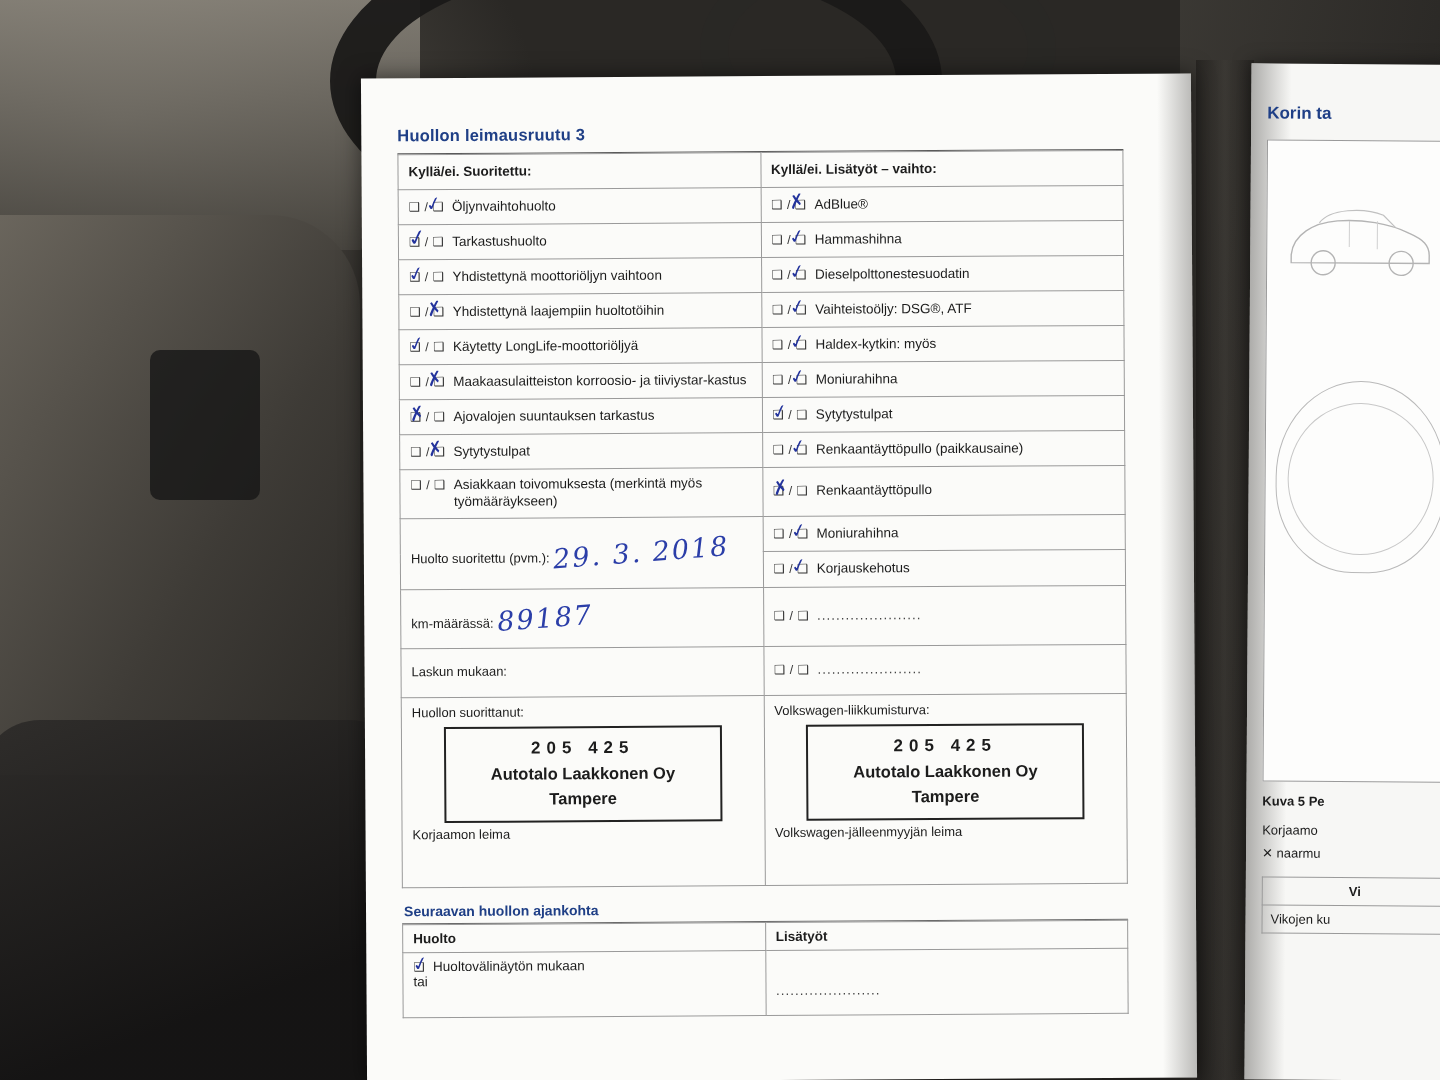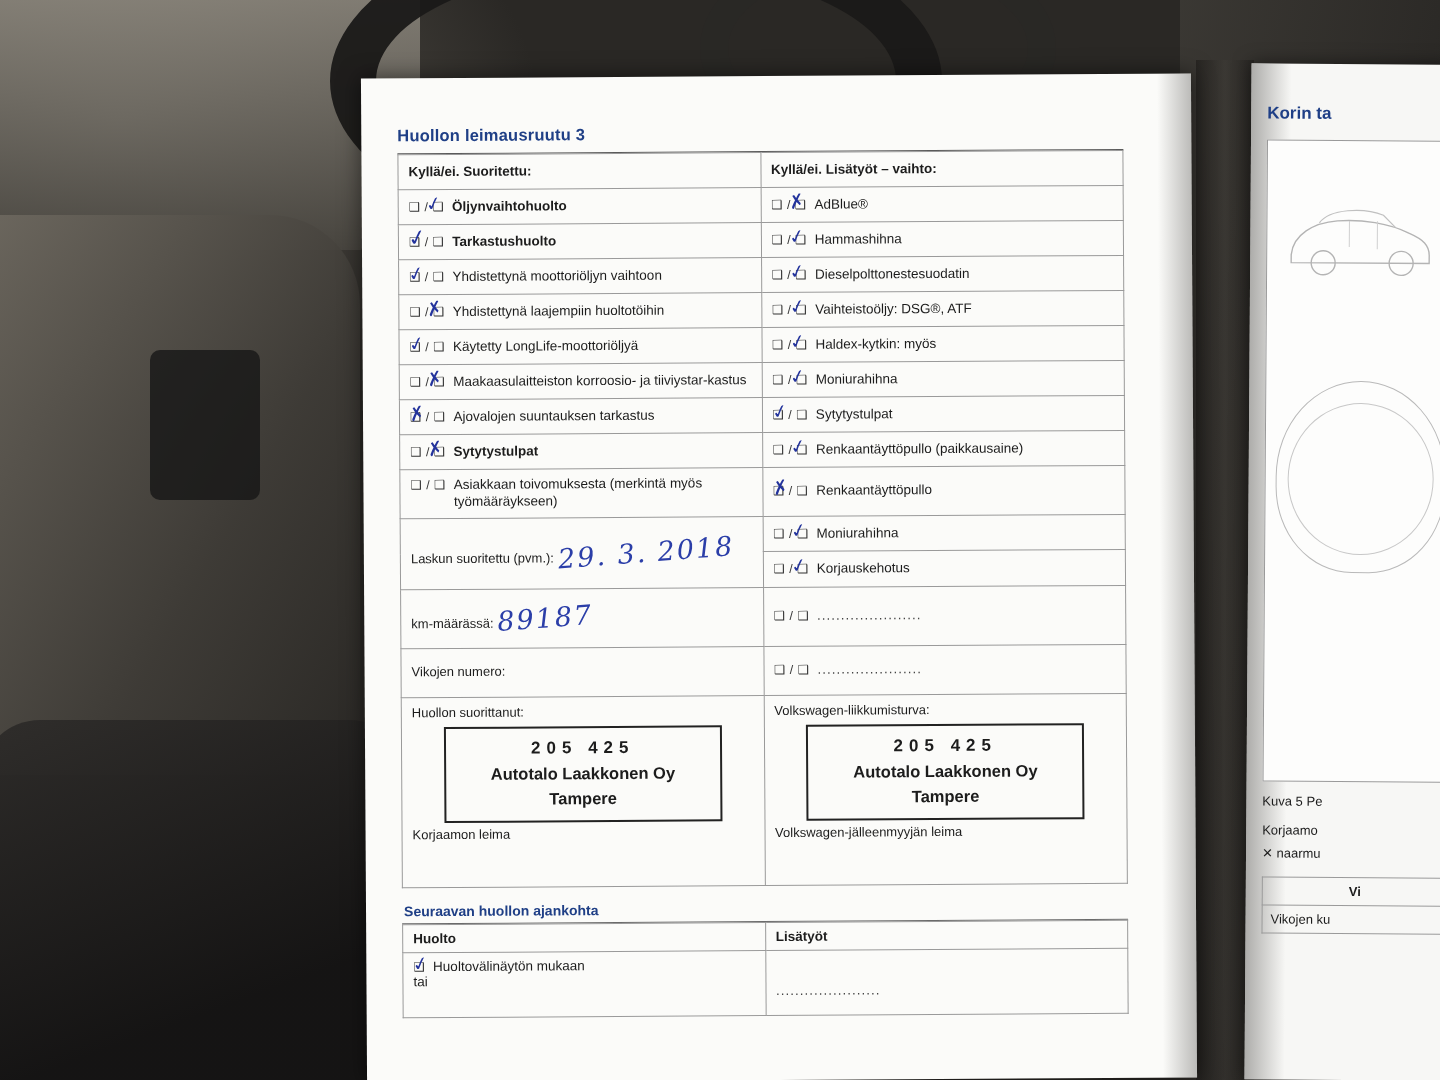--- a/index.html
+++ b/index.html
@@ -66,21 +66,21 @@
     font-size:16.5px;font-weight:bold;color:#1f3f86;letter-spacing:.2px;
     padding-bottom:8px;border-bottom:1.6px solid #5a5a5a;width:726px;
   }
   table.form{border-collapse:collapse;width:726px;margin-top:0;table-layout:fixed;}
   table.form td{
     border:1px solid #9a9a9a;vertical-align:middle;padding:7px 10px;
     font-size:13.5px;line-height:1.25;height:20px;
   }
   .colhead{font-weight:bold;font-size:13.5px;padding-top:10px;padding-bottom:10px;}
   .cb{font-size:12.5px;letter-spacing:.5px;color:#333;white-space:nowrap;margin-right:6px;}
-  .lbl-b{font-weight:bold;text-align:right;}
+  .lbl-b{font-weight:normal;text-align:right;}
   .cell{display:flex;align-items:flex-start;gap:2px;}
   .cbwrap{position:relative;display:inline-block;white-space:nowrap;}
   
   .tick{
     position:absolute;color:#23339c;font-size:19px;font-weight:bold;
     font-family:"DejaVu Sans", sans-serif;line-height:1;pointer-events:none;
     transform:rotate(-12deg);
   }
   .tick.t1{left:17px;top:-5px;}
   .tick.t0{left:-1px;top:-5px;}
@@ -106,21 +106,21 @@
   table.next{border-collapse:collapse;width:726px;table-layout:fixed;}
   table.next td{border:1px solid #9a9a9a;padding:6px 10px;font-size:13.5px;vertical-align:top;}
   table.next td.h{font-weight:bold;}
   .dots{letter-spacing:1px;color:#444;}
 
   
   .rinner{position:absolute;left:16px;top:40px;width:190px;color:#1c1c1c;}
   .r-title{font-size:17px;font-weight:bold;color:#1f3f86;}
   .r-figbox{margin-top:16px;border:1px solid #9a9a9a;width:186px;height:640px;position:relative;background:#fdfdfc;}
   .r-cap{margin-top:12px;font-size:13px;font-weight:bold;color:#1f3f86;}
-  .r-cap span{font-weight:normal;color:#1c1c1c;}
+  .r-cap span{font-weight:bold;color:#1c1c1c;}
   .r-line{margin-top:14px;font-size:13px;}
   .r-line2{margin-top:8px;font-size:13px;}
   table.rtab{border-collapse:collapse;width:186px;margin-top:16px;table-layout:fixed;}
   table.rtab td{border:1px solid #9a9a9a;padding:6px 8px;font-size:13px;}
   .carsvg{position:absolute;left:12px;top:36px;}
   .circ{position:absolute;left:10px;top:240px;width:168px;height:190px;border:1.5px solid #b9b9b9;border-radius:50% 50% 45% 45%;}
   .circ2{position:absolute;left:22px;top:262px;width:144px;height:150px;border:1.5px solid #c8c8c8;border-radius:50%;}
 </style>
 </head>
 <body>
@@ -337,21 +337,21 @@
               <span class="cb">❑ / ❑</span>
               <span class="tick t0">✗</span>
             </span>
             <span>Renkaantäyttöpullo</span>
           </div>
         </td>
       </tr>
 
       <tr>
         <td rowspan="2" style="height:56px">
-          <span class="small">Laskun suoritettu (pvm.):</span>
+          <span class="small">Huolto suoritettu (pvm.):</span>
           <span class="hand">29. 3. 2018</span>
         </td>
         <td>
           <div class="cell">
             <span class="cbwrap">
               <span class="cb">❑ / ❑</span>
               <span class="tick t1">✓</span>
             </span>
             <span>Moniurahihna</span>
           </div>
@@ -379,21 +379,21 @@
             <span class="cbwrap">
               <span class="cb">❑ / ❑</span>
             </span>
             <span class="dots">......................</span>
           </div>
         </td>
       </tr>
 
       <tr>
         <td style="height:34px">
-          <span class="small">Vikojen numero:</span>
+          <span class="small">Laskun mukaan:</span>
           <span class="hand"></span>
         </td>
         <td>
           <div class="cell">
             <span class="cbwrap">
               <span class="cb">❑ / ❑</span>
             </span>
             <span class="dots">......................</span>
           </div>
         </td>

